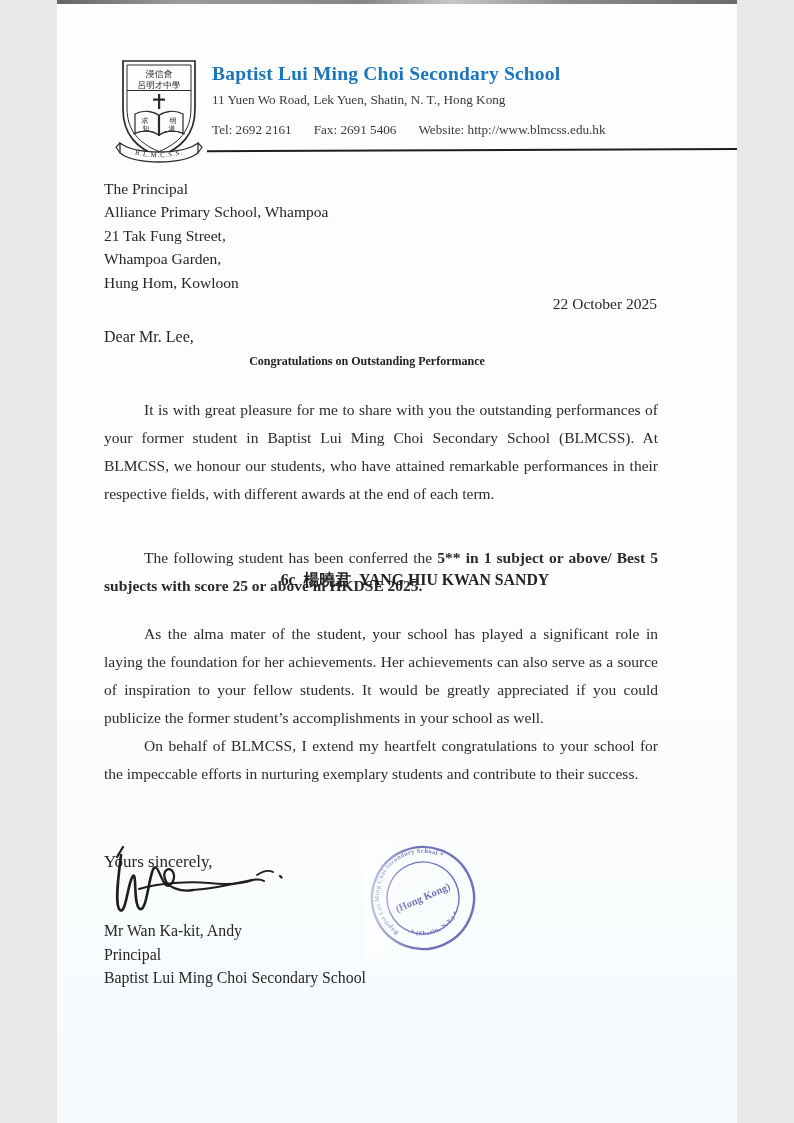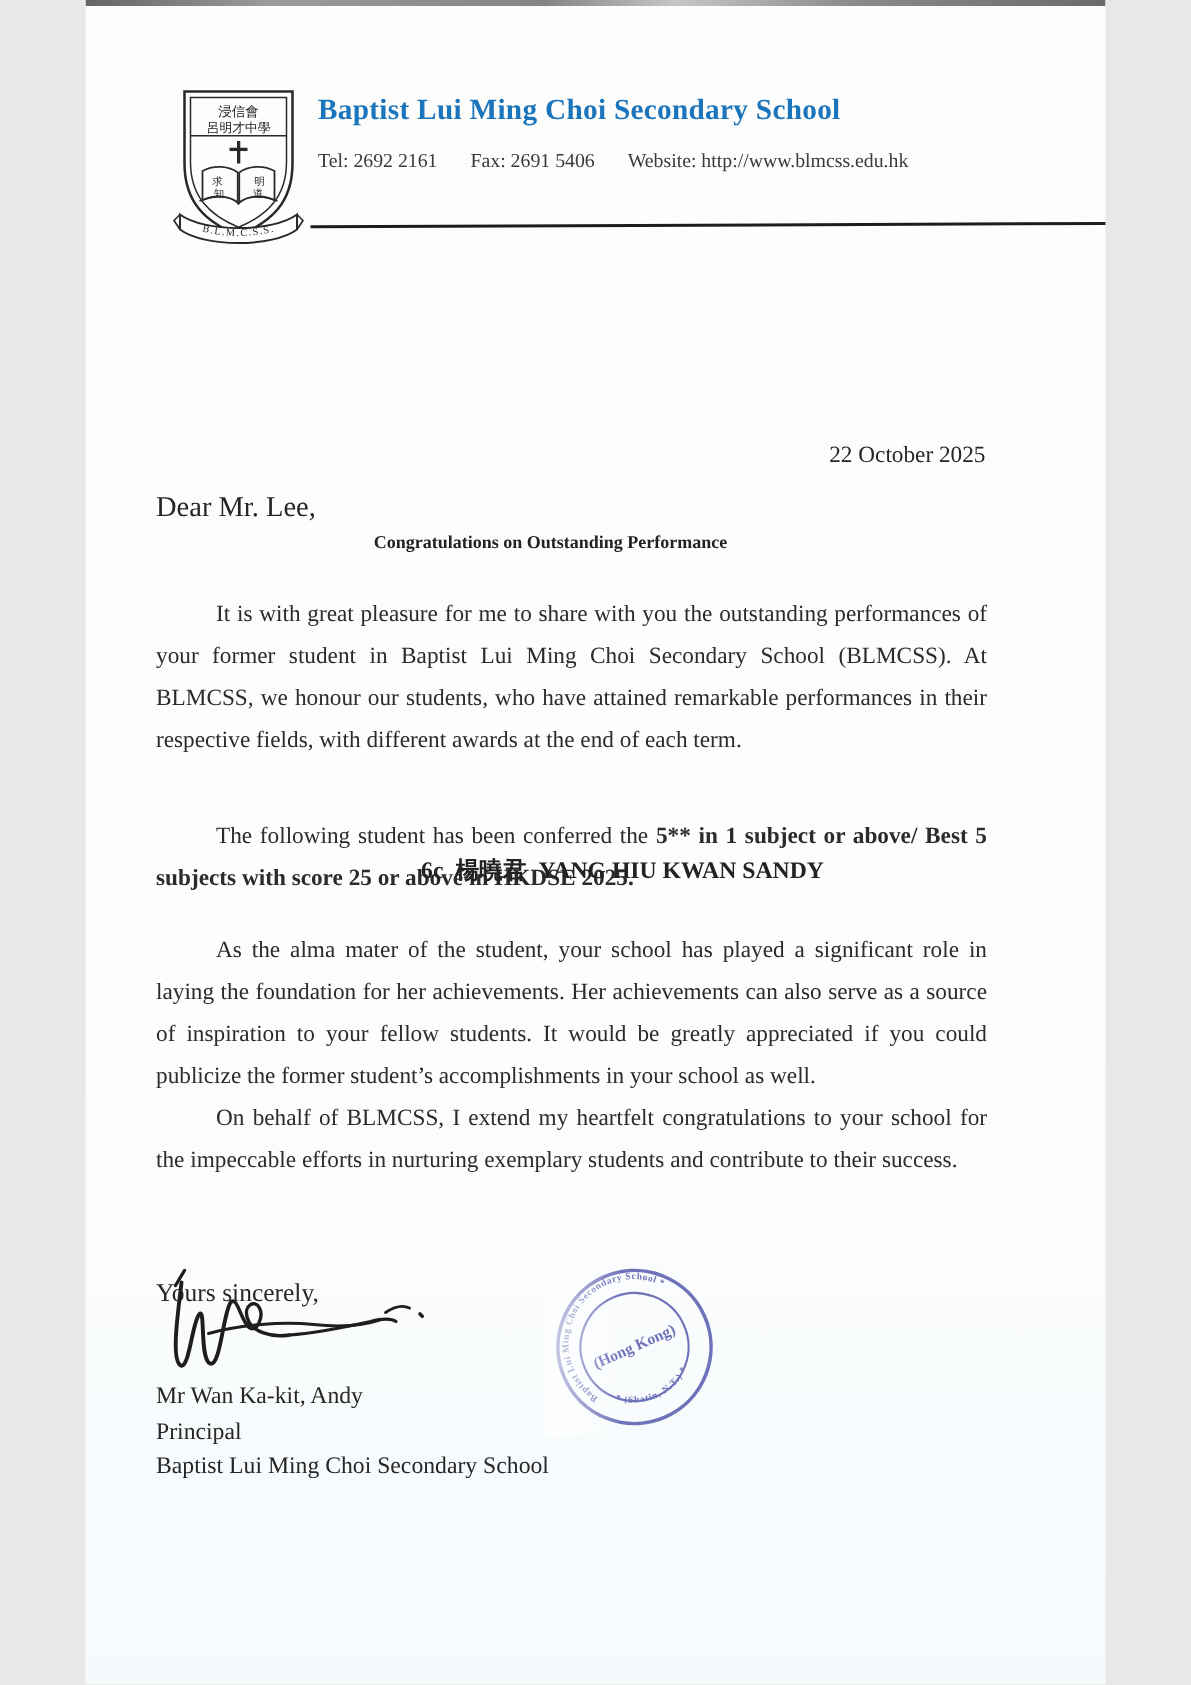--- a/index.html
+++ b/index.html
@@ -25,21 +25,21 @@
   .head-addr { margin-top:7px; font-size:13.2px; color:#3a3a3a; }
   .head-contact { margin-top:14px; font-size:13.2px; color:#3a3a3a; display:flex; }
   .head-contact span { margin-right:22px; }
   .head-rule {
     position:absolute; left:150px; top:149px; width:567px; height:2.4px;
     background:#1d1d1d; transform:rotate(-0.25deg);
   }
   
   .recipient { position:absolute; left:47px; top:177px; font-size:15.5px; line-height:23.4px; color:#262626; }
   .letter-date { position:absolute; right:80px; top:295px; font-size:15.5px; color:#262626; }
-  .salutation { position:absolute; left:47px; top:328px; font-size:19px; color:#262626; }
+  .salutation { position:absolute; left:47px; top:328px; font-size:16px; color:#262626; }
   .subject {
     position:absolute; left:47px; right:79px; top:354px;
     text-align:center; font-size:12px; font-weight:bold; color:#222;
     transform:translateX(-14px);
   }
   .para {
     position:absolute; left:47px; right:79px;
     font-size:15.5px; line-height:28px; text-align:justify; text-indent:40px;
     color:#2b2b2b;
   }
@@ -96,29 +96,37 @@
           <path id="ribbonArc" d="M8,92 C24,103 64,103 80,92"></path>
         </defs>
       <text font-size="6.8" letter-spacing="1" fill="#222">
         <textPath href="#ribbonArc" startOffset="50%" text-anchor="middle">B.L.M.C.S.S.</textPath>
       </text>
     </g>
   </svg>
 
   <div class="head-text">
     <div class="school-name">Baptist Lui Ming Choi Secondary School</div>
+    <div class="head-addr">11 Yuen Wo Road, Lek Yuen, Shatin, N. T., Hong Kong</div>
     <div class="head-contact">
       <span>Tel: 2692 2161</span>
       <span>Fax: 2691 5406</span>
       <span>Website: http://www.blmcss.edu.hk</span>
     </div>
   </div>
 
   <div class="head-rule"></div>
 
+  <div class="recipient">
+    <div>The Principal</div>
+    <div>Alliance Primary School, Whampoa</div>
+    <div>21 Tak Fung Street,</div>
+    <div>Whampoa Garden,</div>
+    <div>Hung Hom, Kowloon</div>
+  </div>
 
   <div class="letter-date">22 October 2025</div>
 
   <div class="salutation">Dear Mr. Lee,</div>
 
   <div class="subject">Congratulations on Outstanding Performance</div>
 
   <div class="para p1">It is with great pleasure for me to share with you the outstanding performances of your former student in Baptist Lui Ming Choi Secondary School (BLMCSS). At BLMCSS, we honour our students, who have attained remarkable performances in their respective fields, with different awards at the end of each term.</div>
 
   <div class="para p2"><span>The following student has been conferred the </span><span class="bold">5** in 1 subject or above/ Best 5 subjects with score 25 or above in HKDSE 2025.</span></div>

